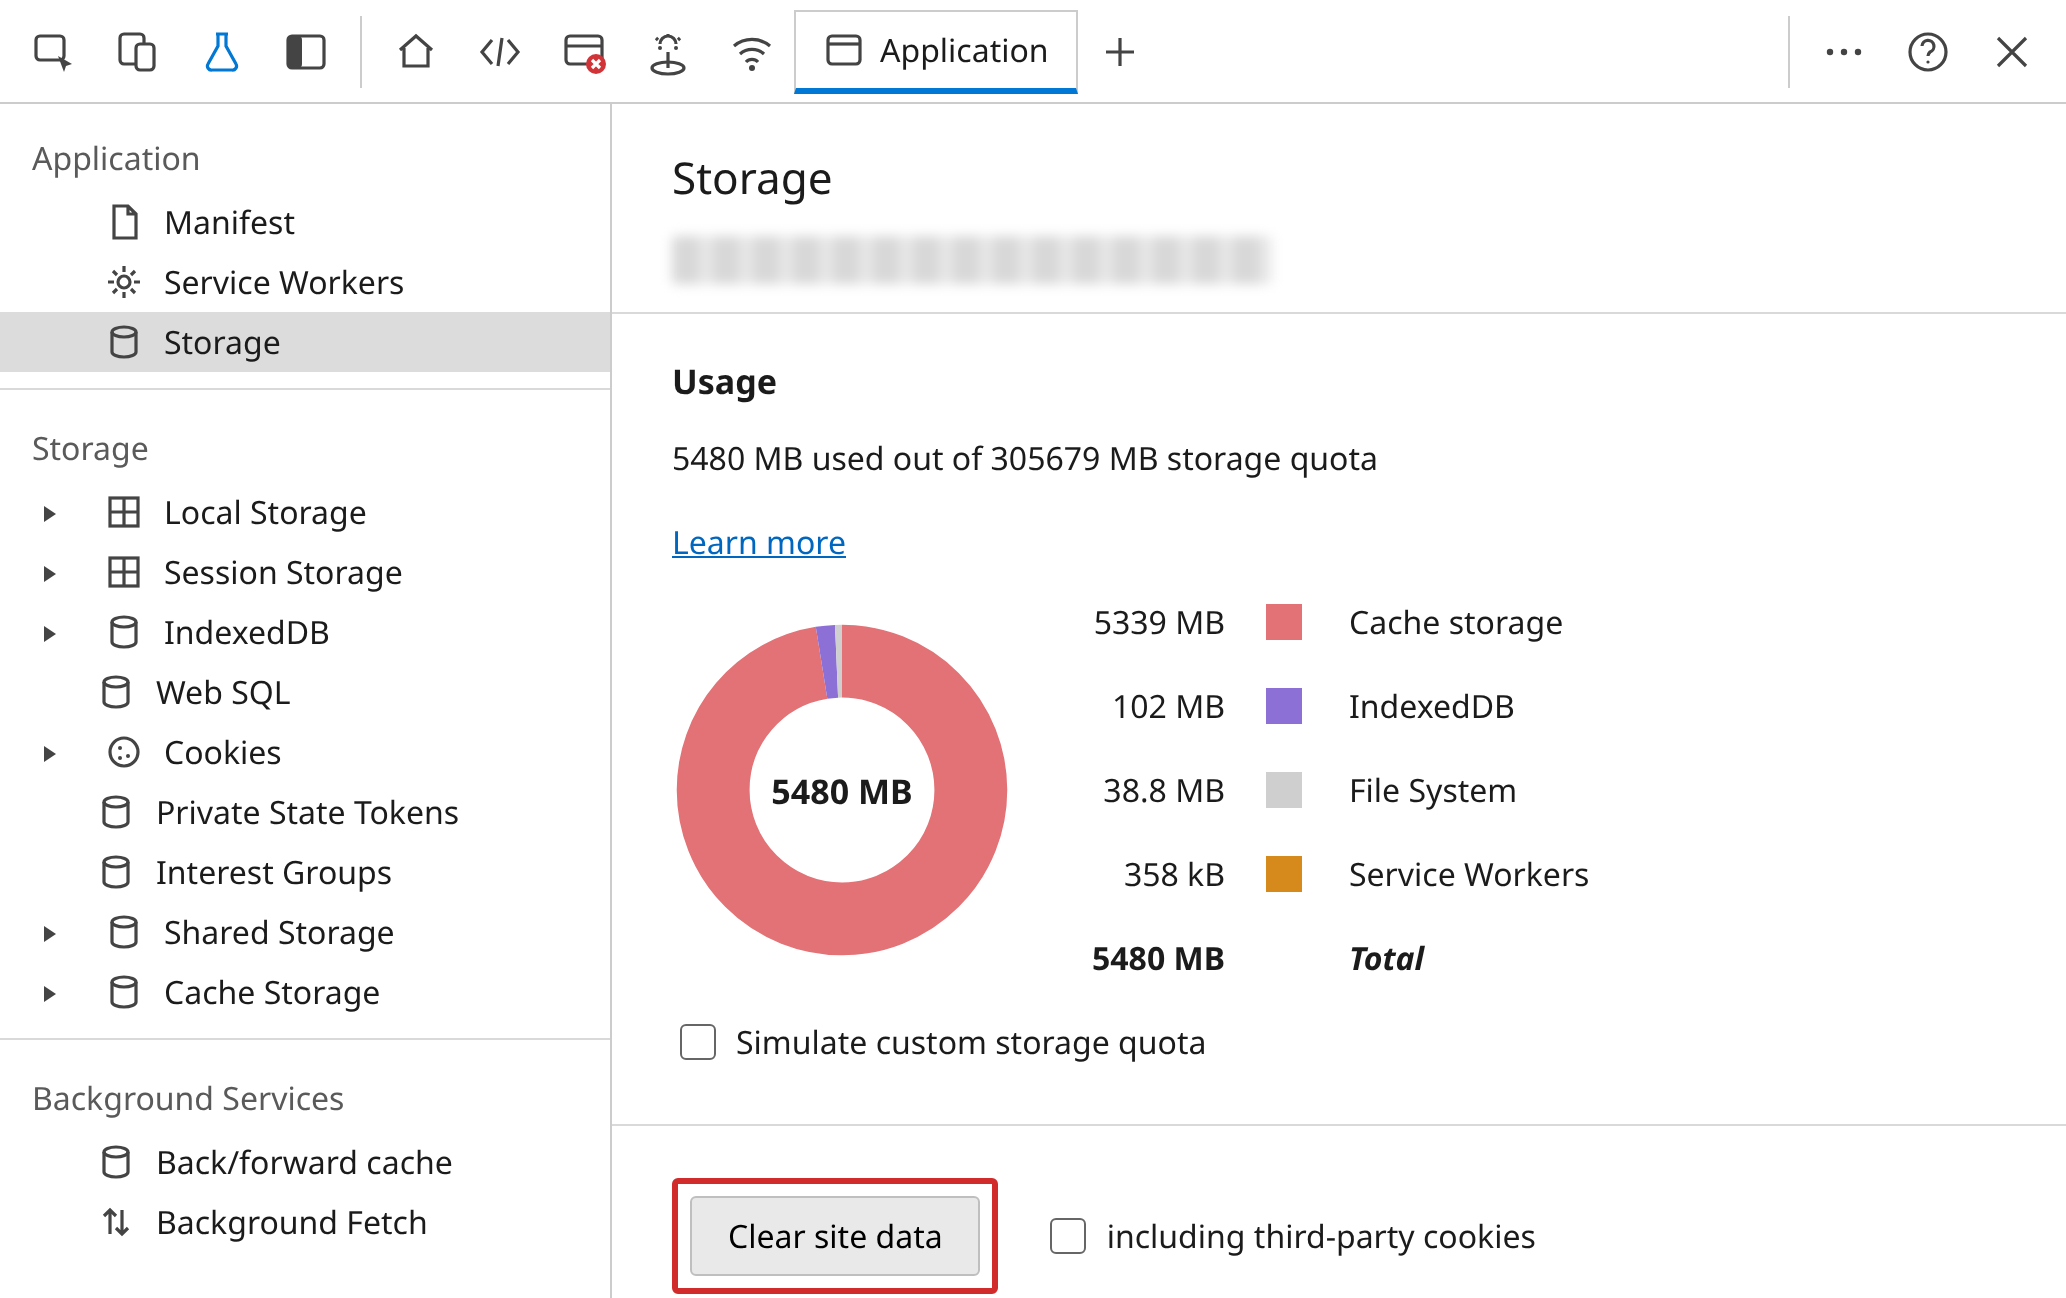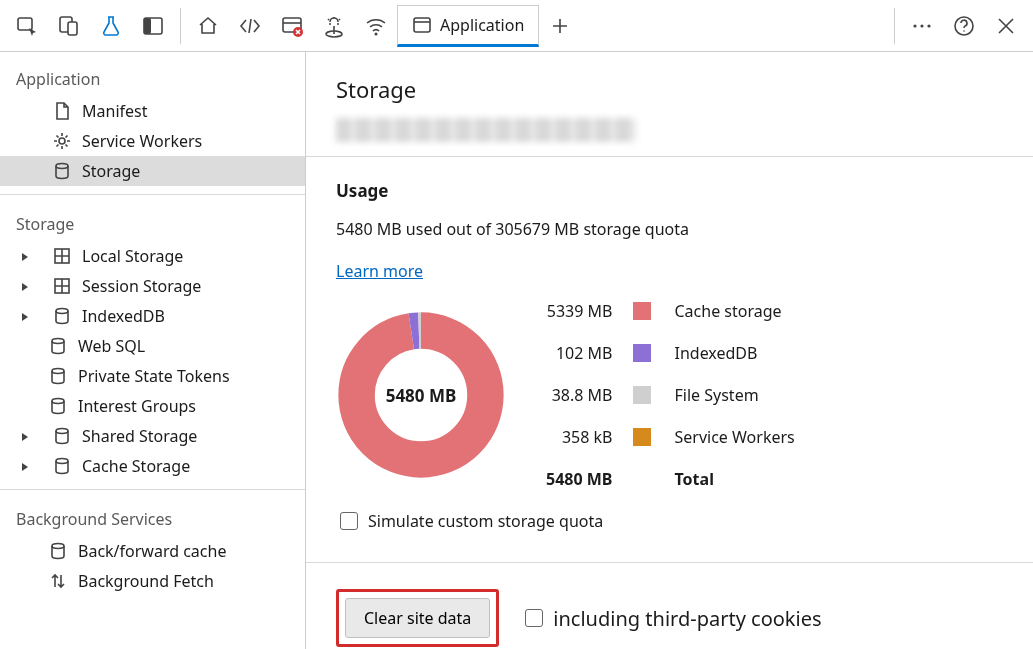--- a/index.html
+++ b/index.html
@@ -42,31 +42,31 @@
 .usage-row { display: flex; align-items: center; gap: 40px; margin-bottom: 20px; }
 .donut-wrap { position: relative; width: 170px; height: 170px; }
 .donut { transform: rotate(-90deg); }
 .donut-center { position: absolute; inset: 0; display: flex; align-items: center; justify-content: center; font-size: 17px; font-weight: 700; }
 
 .legend { display: grid; grid-template-columns: max-content 22px max-content; column-gap: 14px; row-gap: 10px; align-items: center; gap: 20px; }
 .legend .val { text-align: right; font-size: 16px; }
 .legend .val.total { font-weight: 700; }
 .legend .sw { width: 18px; height: 18px; }
 .legend .name { font-size: 16px; }
-.legend .name.total { font-weight: 700; }
+.legend .name.total { font-weight: 700; font-style: italic; }
 
 .sim-row { display: flex; align-items: center; gap: 10px; font-size: 16px; margin-top: 6px; margin-left: 4px; }
 .chk { width: 18px; height: 18px; border: 1.5px solid #666; border-radius: 3px; display:inline-block; }
 
 .section-hr { border: none; border-top: 1px solid #d9d9d9; margin: 30px -30px 26px; }
 
 .clear-row { display: flex; align-items: center; gap: 26px; }
 .clear-btn-wrap { padding: 6px; border: 3.5px solid #d22b2b; border-radius: 3px; }
 .clear-btn { background: #e9e9e9; border: 1px solid #bfbfbf; border-radius: 3px; padding: 8px 18px; font-size: 16px; cursor: default; }
-.clear-row .opt { display: flex; align-items: center; gap: 10px; font-size: 20px; }
+.clear-row .opt { display: flex; align-items: center; gap: 10px; font-size: 16px; }
 
 
 .ic16 { width: 20px; height: 20px; }
 .ic22 { width: 24px; height: 24px; }
 </style>
 </head>
 <body>
 
 <div class="topbar">
   <div class="tb-group">
@@ -239,20 +239,34 @@
     </div>
     <div class="sb-item no-caret">
       <span class="sb-icon">
           <svg class="ic16" viewBox="0 0 20 20">
             <ellipse cx="10" cy="5" rx="6" ry="2.5"></ellipse>
             <path d="M4 5 v10 a6 2.5 0 0 0 12 0 v-10"></path>
           </svg>
         </span>
       <span class="label">Web SQL</span>
     </div>
+    <div class="sb-item">
+      <span class="caret"><svg width="10" height="10" viewBox="0 0 10 10">
+            <path d="M2 1 L8 5 L2 9 z" fill="#444" stroke="none"></path>
+          </svg></span>
+      <span class="sb-icon">
+          <svg class="ic16" viewBox="0 0 20 20">
+            <circle cx="10" cy="10" r="7"></circle>
+            <circle cx="8" cy="8" r="1" fill="#444" stroke="none"></circle>
+            <circle cx="12" cy="12" r="1" fill="#444" stroke="none"></circle>
+            <circle cx="8" cy="13" r="1" fill="#444" stroke="none"></circle>
+          </svg>
+        </span>
+      <span class="label">Cookies</span>
+    </div>
     <div class="sb-item no-caret">
       <span class="sb-icon">
           <svg class="ic16" viewBox="0 0 20 20">
             <ellipse cx="10" cy="5" rx="6" ry="2.5"></ellipse>
             <path d="M4 5 v10 a6 2.5 0 0 0 12 0 v-10"></path>
           </svg>
         </span>
       <span class="label">Private State Tokens</span>
     </div>
     <div class="sb-item no-caret">

